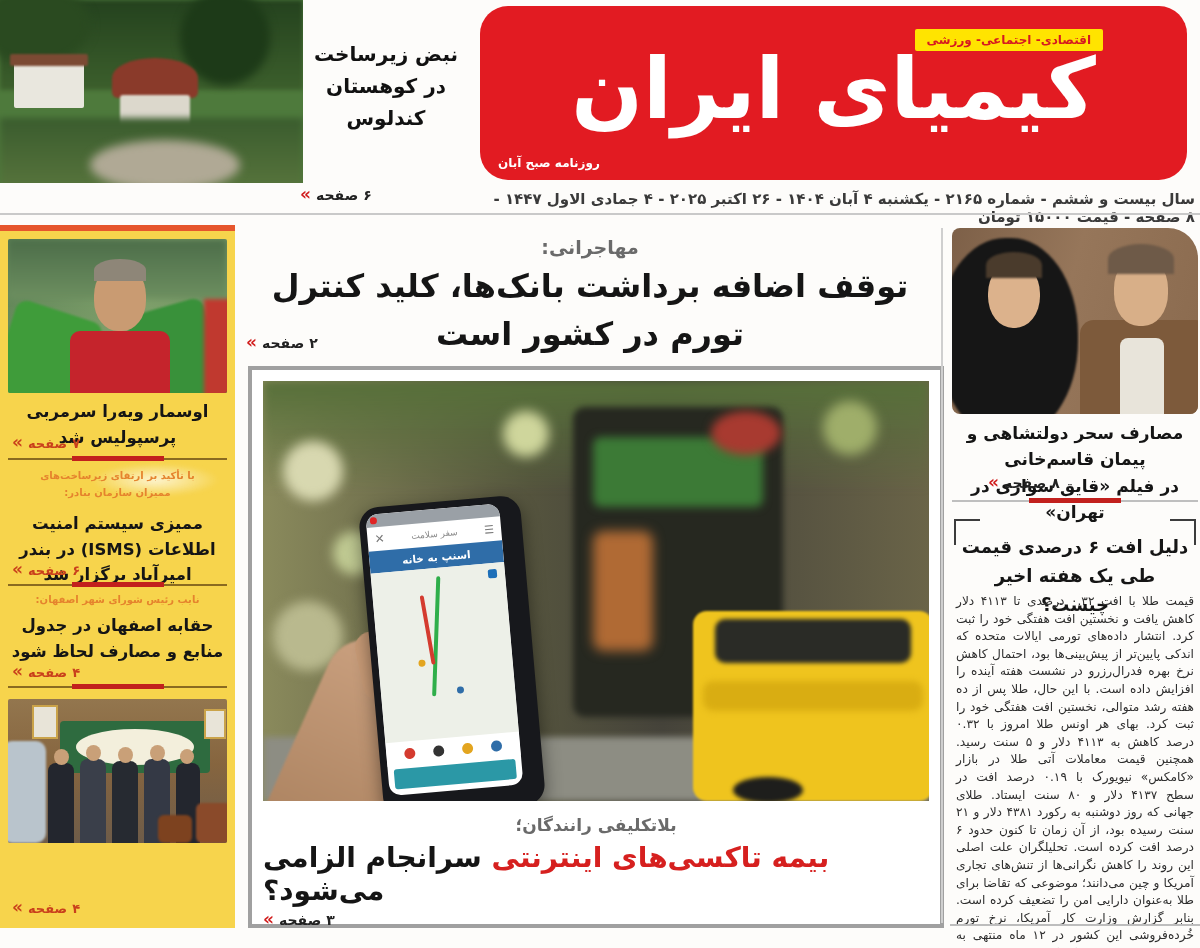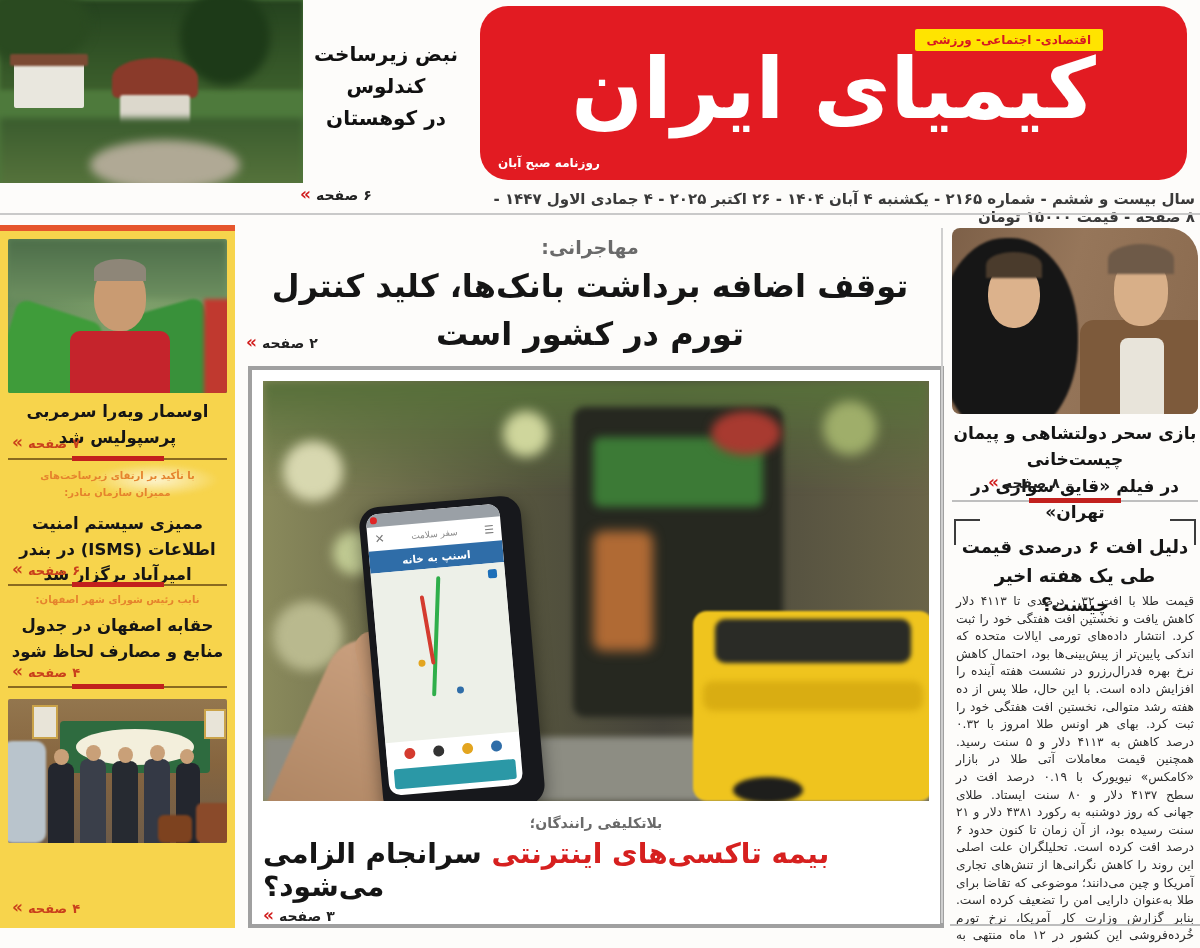--- a/index.html
+++ b/index.html
@@ -43,21 +43,21 @@
   .meeting{top:468px;height:144px;background:linear-gradient(#93764e 0%,#86653f 45%,#6e5c49 100%);}
   .lp .art{position:absolute;}
   .lhead{font-size:16.5px;line-height:1.55;text-align:center;}
 
   
   .c-kick{left:245px;top:236px;width:690px;font-size:19px;}
   .c-head{left:245px;top:262px;width:690px;font-size:32px;line-height:1.5;letter-spacing:-1px;}
   .frame{left:248px;top:366px;width:666px;height:532px;border:4px solid #a0a0a0;background:#fff;padding:11px;}
   .taxiphoto{position:relative;width:100%;height:420px;overflow:hidden;background:linear-gradient(90deg,#8a8a5c 0%,#55543e 40%,#45433a 60%,#6a6448 100%);}
   .taxiphoto .art{position:absolute;}
-  .t-kick{margin-top:14px;text-align:center;font-size:14px;}
+  .t-kick{margin-top:14px;text-align:center;font-size:17px;}
   .t-head{margin-top:6px;text-align:left;font-size:28px;font-weight:bold;direction:rtl;letter-spacing:-1px;}
   .t-head .red{color:#d6201f;}
   .t-head .blk{color:#151515;}
 
   
   .phone{position:absolute;left:108px;top:120px;width:148px;height:296px;background:#17181c;border-radius:20px;
          transform:rotate(-5deg);box-shadow:0 6px 18px rgba(0,0,0,.45);padding:7px;}
   .screen{position:relative;width:134px;height:282px;background:#fff;border-radius:12px;overflow:hidden;display:flex;flex-direction:column;}
   .sbar{height:13px;background:#9aa0a6;position:relative;}
   .sdot{position:absolute;left:4px;top:3px;width:7px;height:7px;border-radius:50%;background:#e02424;}
@@ -103,22 +103,22 @@
     <div class="art" style="left:14px;top:62px;width:70px;height:46px;background:#e9e7de;border-radius:2px;filter:blur(.5px);"></div>
     <div class="art" style="left:10px;top:54px;width:78px;height:12px;background:#7b4a33;border-radius:2px;filter:blur(1px);"></div>
     <div class="art" style="left:112px;top:58px;width:86px;height:40px;background:#8a3a2a;border-radius:50% 50% 6px 6px;filter:blur(1px);"></div>
     <div class="art" style="left:120px;top:95px;width:70px;height:34px;background:#dcd8cc;border-radius:3px;filter:blur(1px);"></div>
     <div class="art" style="left:0;top:118px;right:0;height:70px;background:linear-gradient(#3a5c2e,#57743c);filter:blur(3px);"></div>
     <div class="art" style="left:90px;top:140px;width:150px;height:50px;background:#b0a995;border-radius:50%;filter:blur(5px);"></div>
   </div>
 
   <div class="abs hdr-cap rtl center">
     <div>نبض زیرساخت</div>
+    <div>در کوهستان</div>
     <div>کندلوس</div>
-    <div>در کوهستان</div>
   </div>
   <div class="abs pref" style="left:300px;top:186px;">
     <span class="chev">«</span>
     <span>صفحه</span>
     <span>۶</span>
   </div>
 
   <div class="abs redbox">
     <div class="badge">اقتصادی- اجتماعی- ورزشی</div>
     <div class="logotype rtl">کیمیای ایران</div>
@@ -277,21 +277,21 @@
     <div class="art" style="left:-14px;top:10px;width:140px;height:200px;background:#161616;border-radius:48%;filter:blur(1px);"></div>
     <div class="art" style="left:36px;top:34px;width:52px;height:66px;background:#dcb28c;border-radius:48%;filter:blur(.5px);"></div>
     <div class="art" style="left:34px;top:24px;width:56px;height:26px;background:#4a3b2c;border-radius:50% 50% 0 0;filter:blur(1px);"></div>
     <div class="art" style="left:128px;top:92px;width:130px;height:100px;background:#7d5a3b;border-radius:14px 14px 0 0;filter:blur(.5px);"></div>
     <div class="art" style="left:168px;top:110px;width:44px;height:80px;background:#e8e4da;border-radius:8px 8px 0 0;filter:blur(.5px);"></div>
     <div class="art" style="left:162px;top:28px;width:54px;height:70px;background:#d8af88;border-radius:46%;filter:blur(.5px);"></div>
     <div class="art" style="left:156px;top:16px;width:66px;height:30px;background:#6e5a48;border-radius:50% 50% 0 0;filter:blur(1px);"></div>
   </div>
 
   <div class="abs r-cap blackhead rtl center">
-    <div>بازی سحر دولتشاهی و پیمان چیست‌خانی</div>
+    <div>مصارف سحر دولتشاهی و پیمان قاسم‌خانی</div>
     <div>در فیلم «قایق سواری در تهران»</div>
   </div>
   <div class="abs pref" style="left:988px;top:474px;">
     <span class="chev">«</span>
     <span>صفحه</span>
     <span>۸</span>
   </div>
   <div class="abs divider gray" style="left:952px;width:246px;top:497px;">
     <div class="line"></div>
       <div class="bar"></div>

